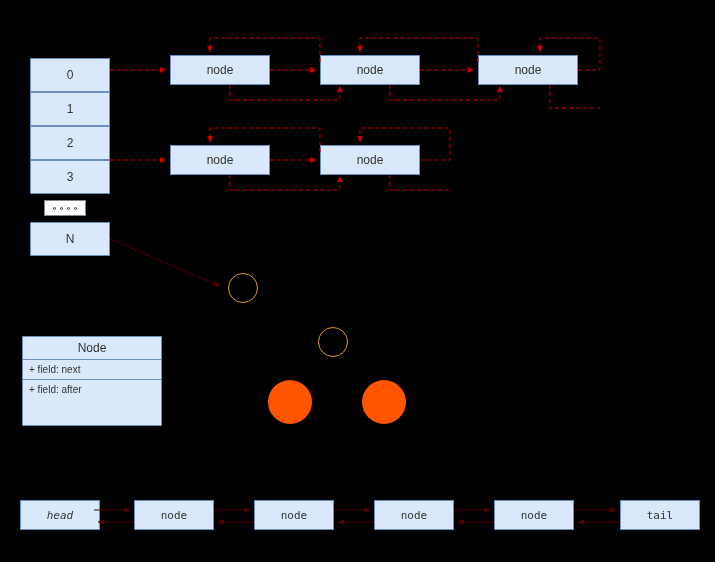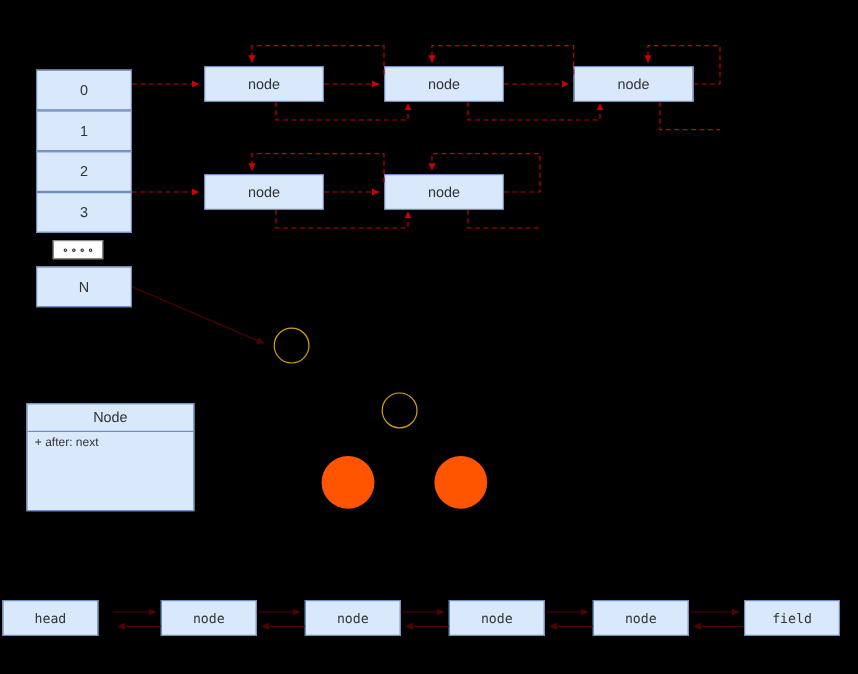--- a/index.html
+++ b/index.html
@@ -36,34 +36,35 @@
 
 <div class="node-box" style="left:170px; top:55px; width:100px; height:30px;">node</div>
 <div class="node-box" style="left:320px; top:55px; width:100px; height:30px;">node</div>
 <div class="node-box" style="left:478px; top:55px; width:100px; height:30px;">node</div>
 
 <div class="node-box" style="left:170px; top:145px; width:100px; height:30px;">node</div>
 <div class="node-box" style="left:320px; top:145px; width:100px; height:30px;">node</div>
 
 <div class="uml" style="left:22px; top:336px; width:140px; height:90px;">
   <div class="uml-title">Node</div>
-  <div class="uml-row">+ after: next</div>
+  <div class="uml-row">+ field: next</div>
+  <div class="uml-row">+ field: after</div>
 </div>
 
 <div class="circ-empty" style="left:228px; top:273px;"></div>
 <div class="circ-empty" style="left:318px; top:327px;"></div>
 <div class="circ-fill" style="left:268px; top:380px;"></div>
 <div class="circ-fill" style="left:362px; top:380px;"></div>
 
-<div class="bottom-box" style="left:2px;  top:500px; width:80px; height:30px;">head</div>
+<div class="bottom-box" style="left:20px;  top:500px; width:80px; height:30px;font-style:italic;">head</div>
 <div class="bottom-box" style="left:134px; top:500px; width:80px; height:30px;">node</div>
 <div class="bottom-box" style="left:254px; top:500px; width:80px; height:30px;">node</div>
 <div class="bottom-box" style="left:374px; top:500px; width:80px; height:30px;">node</div>
 <div class="bottom-box" style="left:494px; top:500px; width:80px; height:30px;">node</div>
-<div class="bottom-box" style="left:620px; top:500px; width:80px; height:30px;">field</div>
+<div class="bottom-box" style="left:620px; top:500px; width:80px; height:30px;">tail</div>
 
 <svg class="arrows">
   <defs>
     <marker id="ahRed" markerWidth="8" markerHeight="8" refX="6" refY="3" orient="auto">
       <path d="M0,0 L6,3 L0,6 Z" fill="#cc0000"></path>
     </marker>
     <marker id="ahDark" markerWidth="8" markerHeight="8" refX="6" refY="3" orient="auto">
       <path d="M0,0 L6,3 L0,6 Z" fill="#550000"></path>
     </marker>
   </defs>

